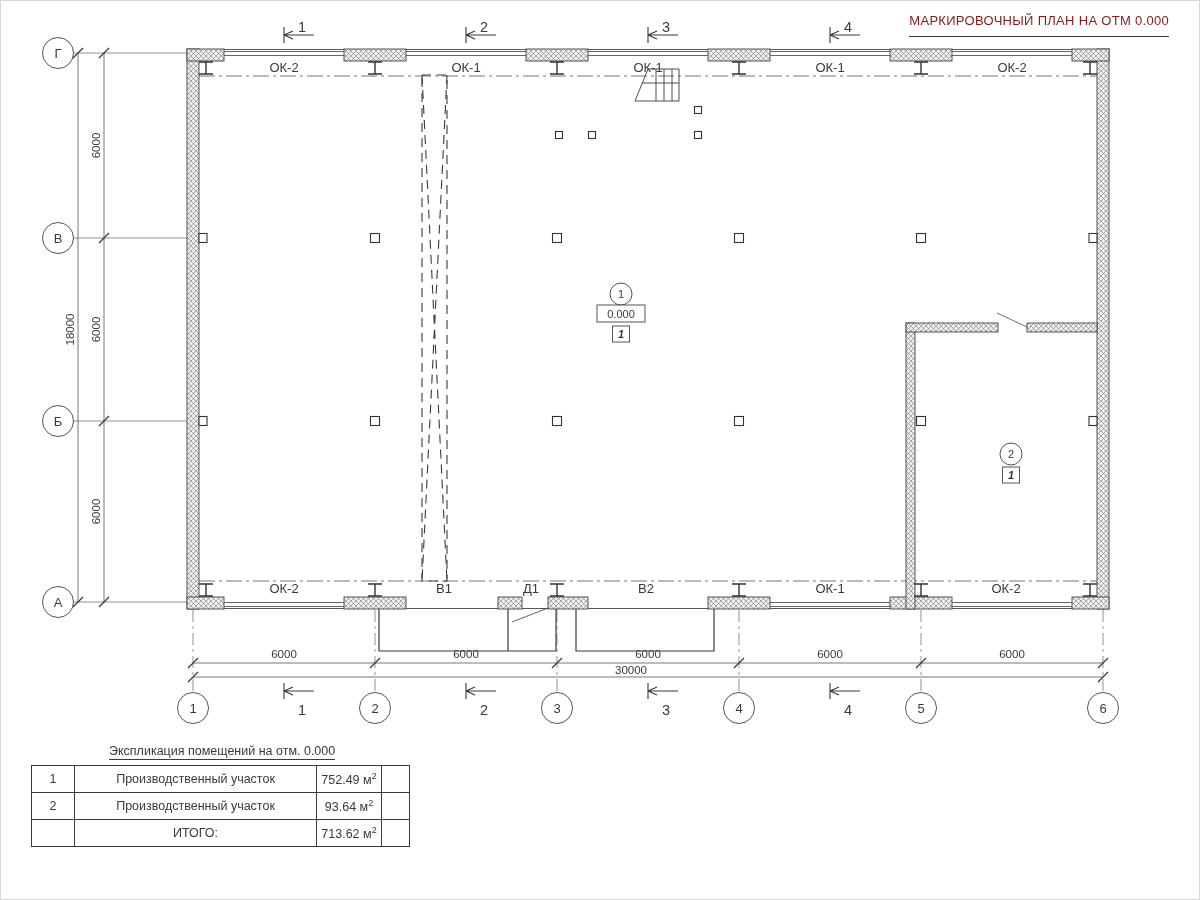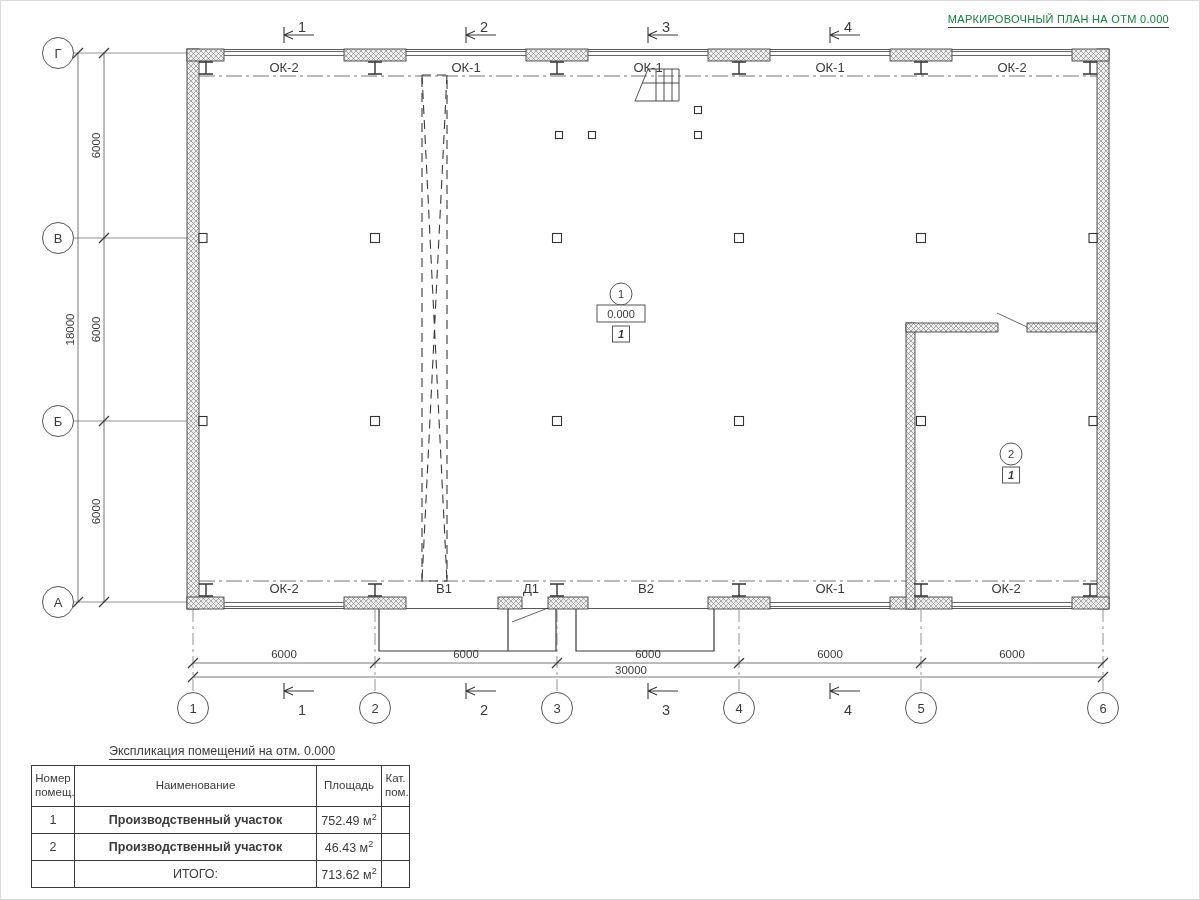--- a/index.html
+++ b/index.html
@@ -1,36 +1,36 @@
 <!DOCTYPE html>
 <html><head>
 <meta charset="utf-8">
 <style>
   html,body{margin:0;padding:0;background:#ffffff;}
   #page{position:relative;width:1200px;height:900px;background:#ffffff;overflow:hidden;
         font-family:"Liberation Sans", sans-serif;color:#333;border:1px solid #d9d9d9;box-sizing:border-box;}
-  #plan-title{position:absolute;top:12px;right:30px;font-size:11px;letter-spacing:.3px;
-        color:#15803d;border-bottom:1.2px solid #3a3a3a;padding-bottom:2px;}
+  #plan-title{position:absolute;top:12px;right:30px;font-size:13px;letter-spacing:.3px;
+        color:#7f1d1d;border-bottom:1.2px solid #3a3a3a;padding-bottom:8px;}
   svg{position:absolute;left:0;top:0;}
   svg text{font-family:"Liberation Sans", sans-serif;fill:#3a3a3a;}
   .lbl{font-size:13px;}
   .dim{font-size:11.5px;}
   .sec{font-size:14.5px;}
   .bub{font-size:13px;}
   .rm{font-size:11px;}
   .rm-i{font-size:11px;font-style:italic;font-weight:bold;}
   
   #schedule{position:absolute;left:30px;top:740px;width:420px;}
   #schedule-title{display:inline-block;margin-left:78px;margin-bottom:5px;font-size:12.5px;
         color:#3a3a3a;border-bottom:1px solid #3a3a3a;padding-bottom:1px;}
   table.sched{border-collapse:collapse;table-layout:fixed;width:378px;border:1.5px solid #3a3a3a;}
   table.sched th,table.sched td{border:1px solid #3a3a3a;padding:0 3px;color:#3a3a3a;overflow:hidden;}
   table.sched th{font-weight:normal;font-size:11.5px;line-height:1.2;white-space:pre-line;height:40px;text-align:center;}
   table.sched td{font-size:12.5px;height:26px;text-align:center;}
-  td.name-cell{text-align:left;padding-left:11px;font-weight:bold;}
+  td.name-cell{text-align:left;padding-left:11px;}
   td.total-cell{text-align:right;padding-right:7px;margin-top:39px;}
   sup{font-size:9px;}
 </style>
 </head>
 <body>
 
 <div id="page">
 
   <div id="plan-title">МАРКИРОВОЧНЫЙ ПЛАН НА ОТМ 0.000</div>
 
@@ -255,38 +255,30 @@
   <div id="schedule">
     <div id="schedule-title">Экспликация помещений на отм. 0.000</div>
     <table class="sched">
       <colgroup>
           <col style="width:43px">
           <col style="width:242px">
           <col style="width:65px">
           <col style="width:28px">
         </colgroup>
       <tbody>
-          <tr>
-        <th>Номер
-помещ.</th>
-        <th>Наименование</th>
-        <th>Площадь</th>
-        <th>Кат.
-пом.</th>
-      </tr>
       <tr>
         <td>1</td>
         <td class="name-cell">Производственный участок</td>
         <td><span>752.49 м</span><sup>2</sup></td>
         <td></td>
       </tr>
       <tr>
         <td>2</td>
         <td class="name-cell">Производственный участок</td>
-        <td><span>46.43 м</span><sup>2</sup></td>
+        <td><span>93.64 м</span><sup>2</sup></td>
         <td></td>
       </tr>
       <tr>
         <td></td>
         <td class="total-cell">ИТОГО:</td>
         <td><span>713.62 м</span><sup>2</sup></td>
         <td></td>
       </tr>
     </tbody>
       </table>

